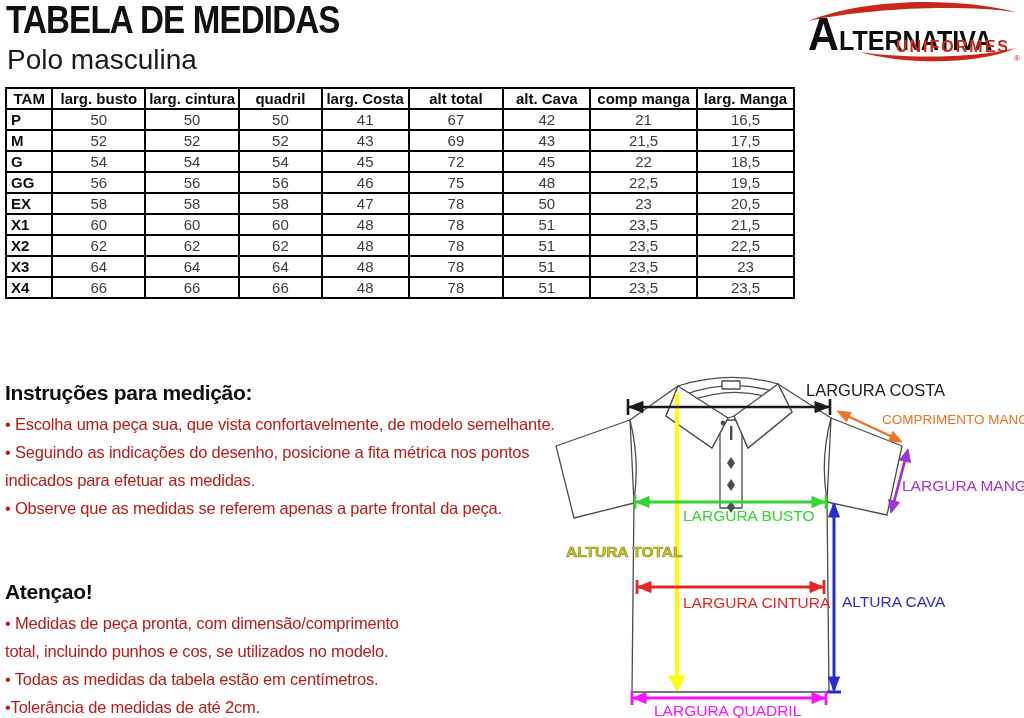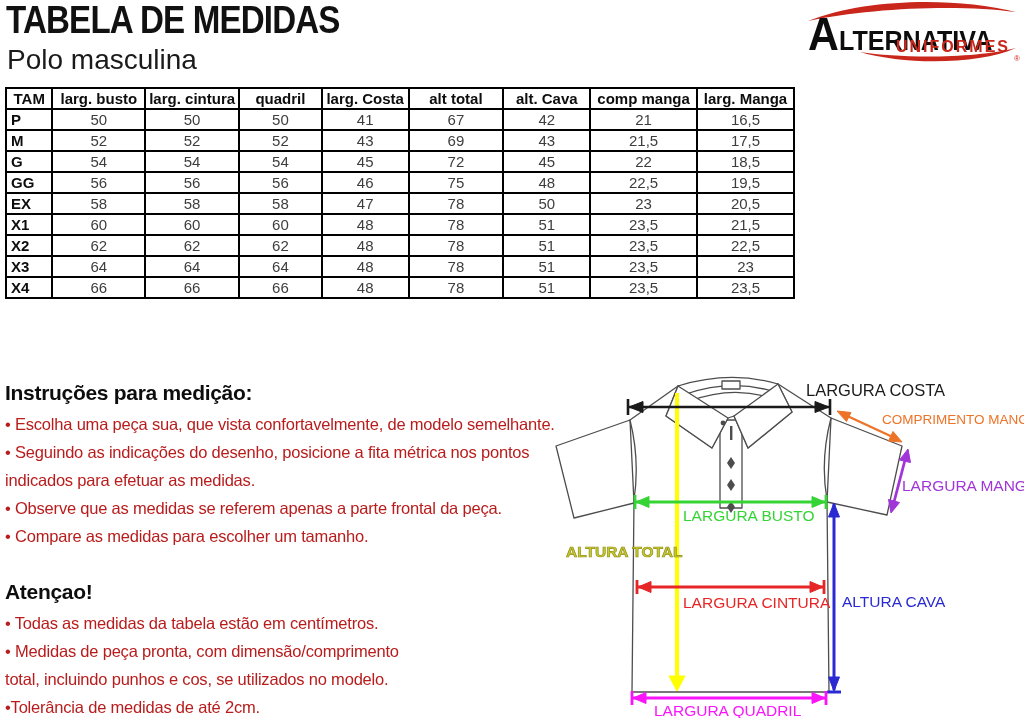--- a/index.html
+++ b/index.html
@@ -199,27 +199,26 @@
           <td>23,5</td>
         </tr>
       </tbody>
   </table>
 
   <div class="section" id="instructions">
     <h2>Instruções para medição:</h2>
     <div class="bullet">• Escolha uma peça sua, que vista confortavelmente, de modelo semelhante.</div>
     <div class="bullet">• Seguindo as indicações do desenho, posicione a fita métrica nos pontos indicados para efetuar as medidas.</div>
     <div class="bullet">• Observe que as medidas se referem apenas a parte frontal da peça.</div>
-    <div class="bullet">• Compare as medidas para escolher um tamanho.</div>
   </div>
 
   <div class="section" id="attention">
     <h2>Atençao!</h2>
+    <div class="bullet">• Medidas de peça pronta, com dimensão/comprimento total, incluindo punhos e cos, se utilizados no modelo.</div>
     <div class="bullet">• Todas as medidas da tabela estão em centímetros.</div>
-    <div class="bullet">• Medidas de peça pronta, com dimensão/comprimento total, incluindo punhos e cos, se utilizados no modelo.</div>
     <div class="bullet">•Tolerância de medidas de até 2cm.</div>
   </div>
 
   <svg id="diagram" width="474" height="358" viewBox="0 0 474 358">
 
     <g stroke="#4d4d4d" stroke-width="1.3" fill="#ffffff" stroke-linejoin="round">
       <polygon points="80,60 6,86 24,158 84,143"></polygon>
       <polygon points="281,58 352,86 337,155 277,142"></polygon>
       <path d="M80,60 L128,26 L228,24 L281,58 Q270,100 277,140 L279,332 L82,332 L84,140 Q90,100 80,60 Z"></path>
       <rect x="170" y="60" width="22" height="88"></rect>

